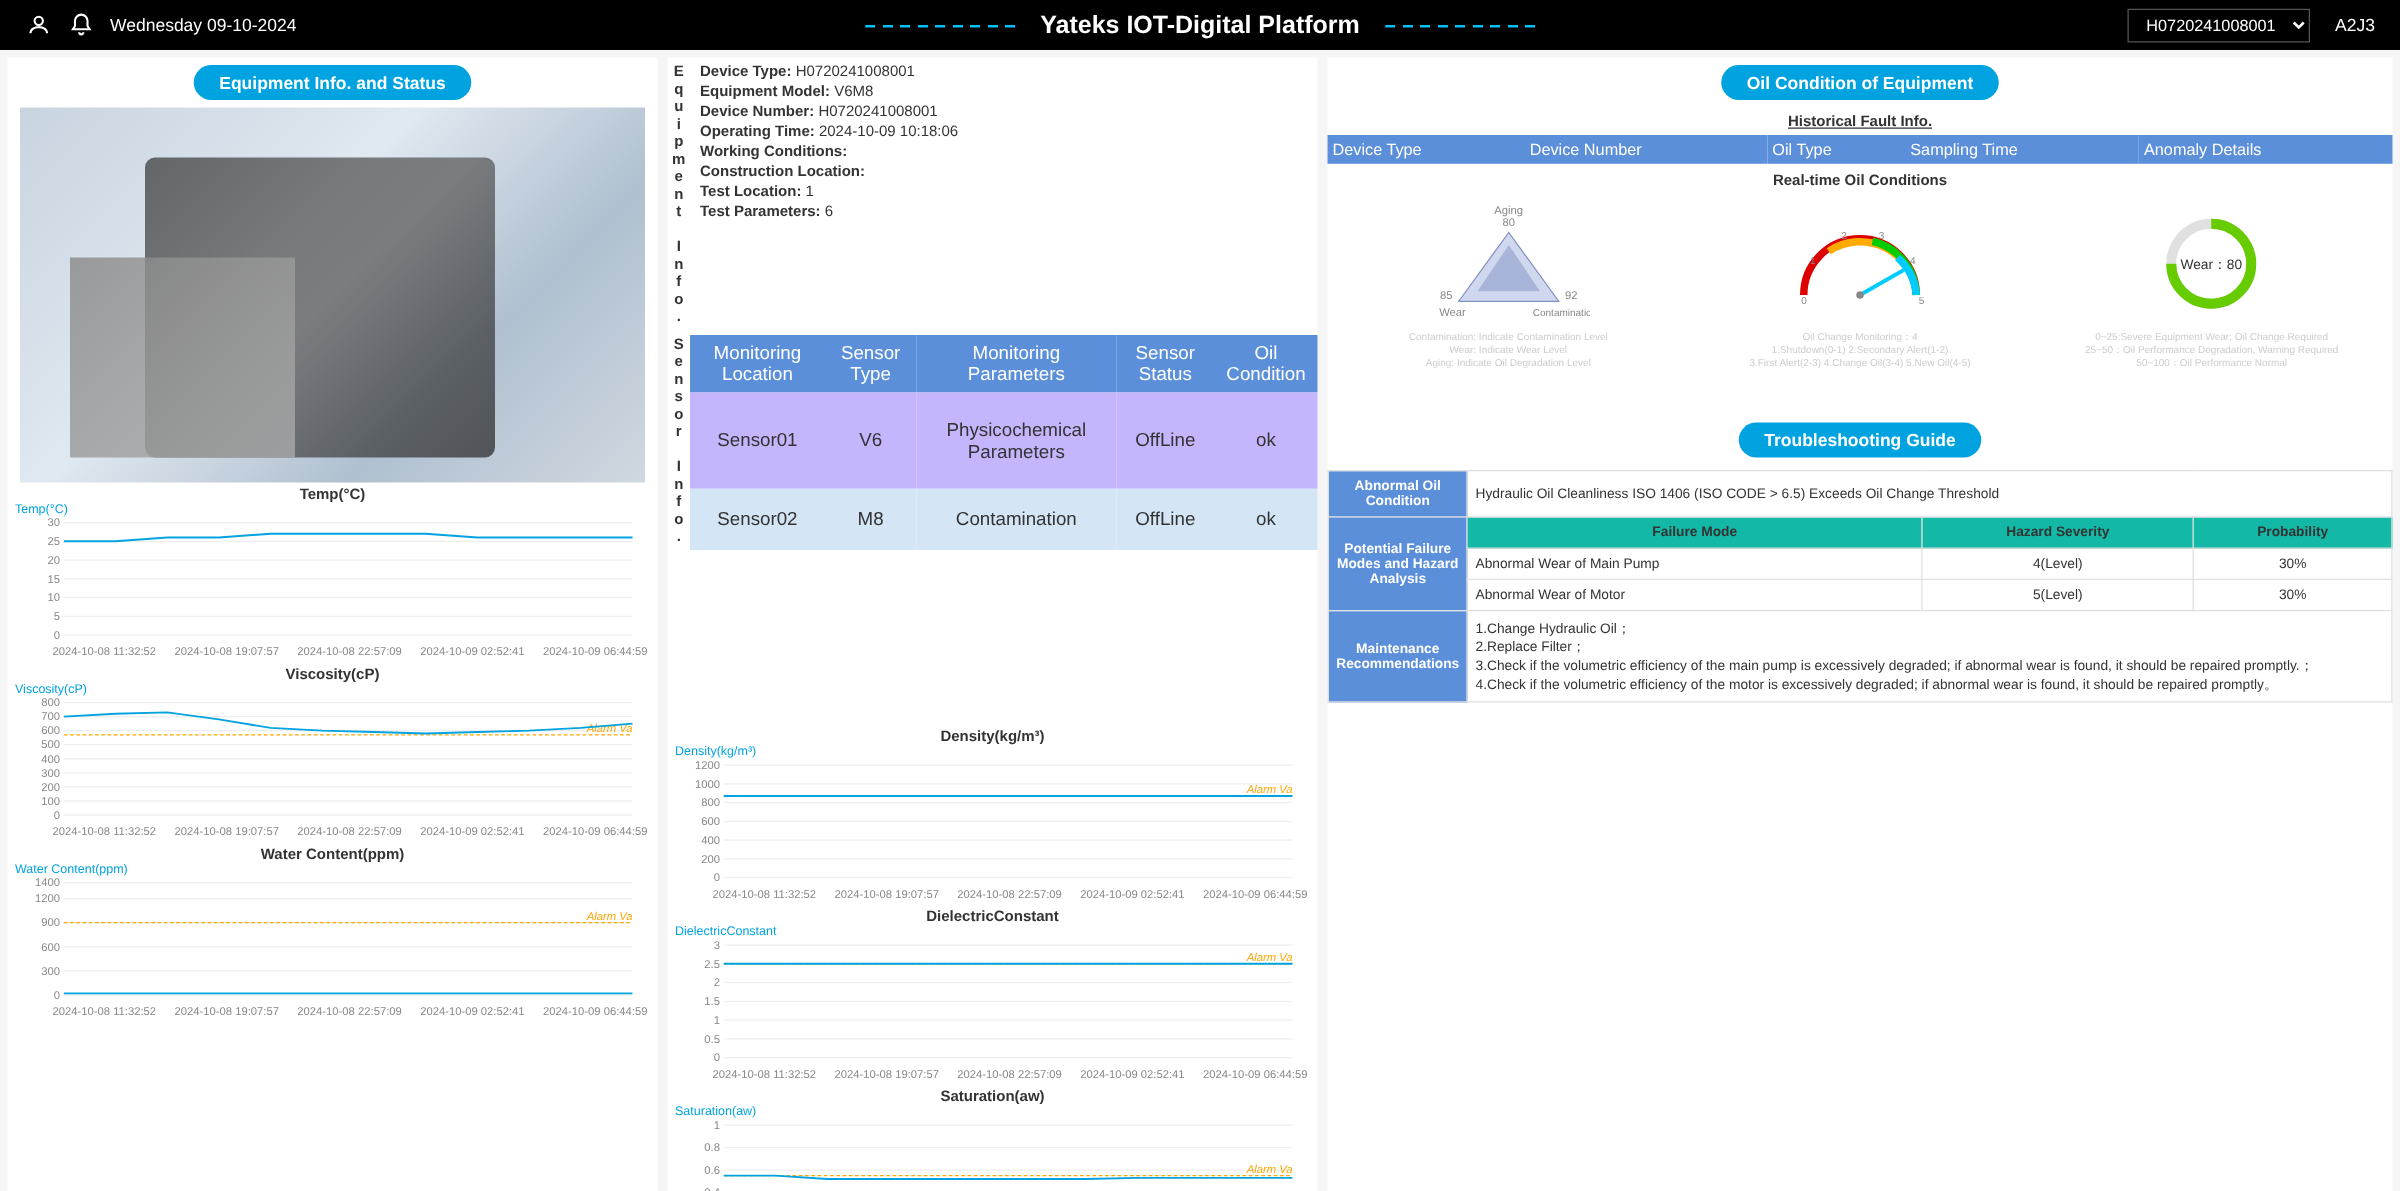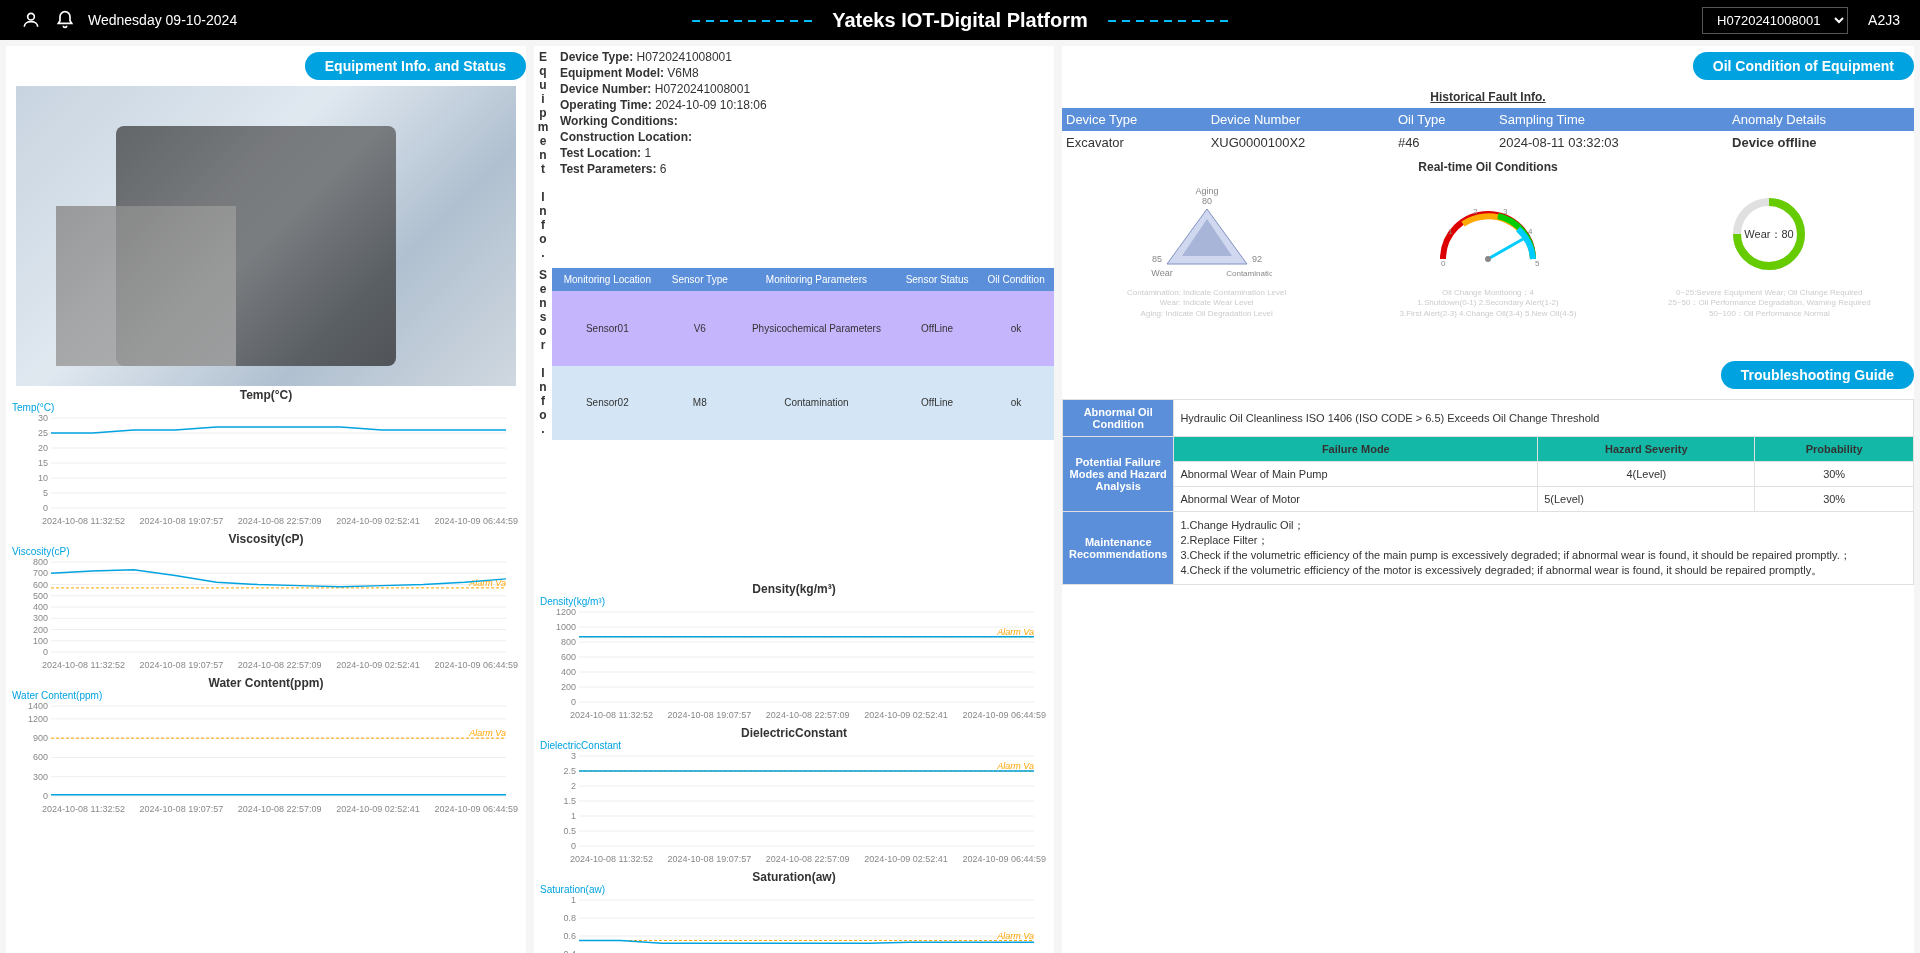--- a/index.html
+++ b/index.html
@@ -12,35 +12,35 @@
 .topbar-title::before { right: 100%; margin-right: 20px; }
 .topbar-title::after { left: 100%; margin-left: 20px; }
 .topbar-right { display: flex; align-items: center; gap: 20px; }
 .device-select { background: #000; color: #fff; border: 1px solid #555; padding: 4px 10px; font-size: 13px; min-width: 130px; }
 .main { display: flex; gap: 8px; padding: 6px; }
 .col { background: #fff; }
 .col-left { flex: 0 0 520px; }
 .col-mid { flex: 0 0 520px; }
 .col-right { flex: 1; }
 .tag { background: #00a3e0; color: #fff; padding: 6px 20px; border-radius: 14px; font-size: 14px; font-weight: bold; display: inline-block; }
-.tag-wrap { text-align: right; padding: 6px 0; }
+.tag-wrap { text-align: center; padding: 6px 0; }
 .equip-img { width: 500px; height: 300px; margin: 0 auto; background: linear-gradient(135deg,#c8d4e0 0%,#e0e8f0 40%,#b0c0d0 70%,#d0d8e0 100%); position: relative; overflow: hidden; }
 .equip-img::before { content: ''; position: absolute; left: 100px; top: 40px; width: 280px; height: 240px; background: linear-gradient(135deg,#333 0%,#555 50%,#222 100%); border-radius: 8px; opacity: 0.7; }
 .equip-img::after { content: ''; position: absolute; left: 40px; top: 120px; width: 180px; height: 160px; background: linear-gradient(135deg,#888,#aaa); opacity: 0.8; }
 .mini-chart { padding: 2px 6px 0 6px; }
 .mini-chart-title { text-align: center; font-weight: bold; font-size: 12px; }
 .mini-chart-ylabel { color: #00a3e0; font-size: 10px; }
 .mini-svg { width: 100%; height: 100px; }
 .mini-xlabels { display: flex; justify-content: space-between; font-size: 9px; color: #888; padding: 0 2px 4px 30px; }
 .vlabel { font-size: 12px; font-weight: bold; writing-mode: vertical-rl; text-orientation: upright; padding: 4px 2px; }
 .info-row { display: flex; }
 .eq-info { padding: 4px 8px; font-size: 12px; }
 .eq-info div { margin-bottom: 2px; }
 .eq-info b { font-weight: bold; }
-.sensor-table { width: 100%; border-collapse: collapse; font-size: 10px; margin-top: 4px; padding-left: 36px; }
+.sensor-table { width: 100%; border-collapse: collapse; font-size: 15px; margin-top: 4px; padding-left: 36px; }
 .sensor-table th { background: #5b8fd9; color: #fff; padding: 6px 4px; font-weight: normal; text-align: center; }
 .sensor-table td { background: #d4e6f5; padding: 6px 4px; text-align: center; }
 .sensor-table tr:first-child td { background: #c4b5fd; }
 .fault-title { text-align: center; font-weight: bold; font-size: 12px; padding: 4px; text-decoration: underline; }
 .fault-table { width: 100%; border-collapse: collapse; font-size: 13px; }
 .fault-table th { background: #5b8fd9; color: #fff; padding: 4px; text-align: left; font-weight: normal; }
 .fault-table td { padding: 4px; }
 .rt-title { text-align: center; font-weight: bold; font-size: 12px; padding: 6px; }
 .rt-row { display: flex; justify-content: space-around; padding: 4px; }
 .rt-cell { flex: 1; text-align: center; font-size: 9px; color: #aaa; }
@@ -302,27 +302,20 @@
       <thead>
           <tr id="fault-head">
             <th>Device Type</th>
             <th>Device Number</th>
             <th>Oil Type</th>
             <th>Sampling Time</th>
             <th>Anomaly Details</th>
           </tr>
         </thead>
       <tbody id="fault-body">
-          <tr>
-            <td>Excavator</td>
-            <td>XUG0000100X2</td>
-            <td>#46</td>
-            <td>2024-08-11 03:32:03</td>
-            <td style="font-weight: bold;">Device offline</td>
-          </tr>
         </tbody>
     </table>
     <div class="rt-title">Real-time Oil Conditions</div>
     <div class="rt-row">
       <div class="rt-cell">
         <svg class="triangle-svg" viewBox="0 0 130 100">
           <text x="65" y="10" text-anchor="middle" fill="#888" font-size="9">Aging</text>
           <text x="65" y="20" text-anchor="middle" fill="#888" font-size="9">80</text>
           <polygon points="65,25 25,80 105,80" fill="#d0d8f0" stroke="#8090c0" stroke-width="1"></polygon>
           <polygon points="65,35 40,72 90,72" fill="#8090c0" opacity="0.5"></polygon>
@@ -373,21 +366,21 @@
         <th class="guide-th">Hazard Severity</th>
         <th class="guide-th">Probability</th>
           </tr>
       <tr>
             <td>Abnormal Wear of Main Pump</td>
             <td style="text-align:center">4(Level)</td>
             <td style="text-align:center">30%</td>
           </tr>
       <tr>
             <td>Abnormal Wear of Motor</td>
-            <td style="text-align:left">5(Level)</td>
+            <td style="text-align:center">5(Level)</td>
             <td style="text-align:center">30%</td>
           </tr>
       <tr>
             <td class="guide-label">Maintenance Recommendations</td>
             <td colspan="3" id="maint-text" style="white-space:pre-line;">1.Change Hydraulic Oil；
 2.Replace Filter；
 3.Check if the volumetric efficiency of the main pump is excessively degraded; if abnormal wear is found, it should be repaired promptly.；
 4.Check if the volumetric efficiency of the motor is excessively degraded; if abnormal wear is found, it should be repaired promptly。</td>
           </tr>
     </tbody>

